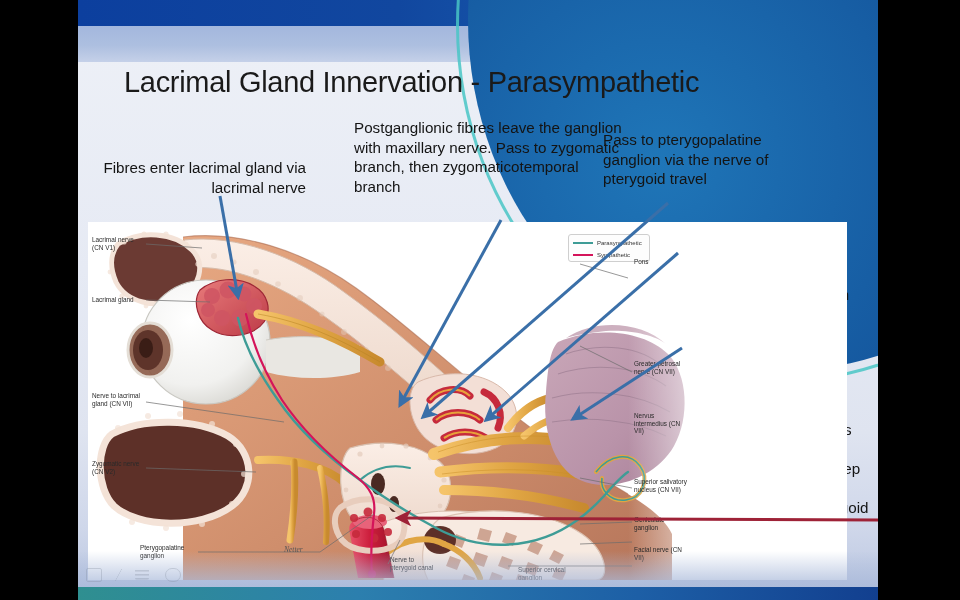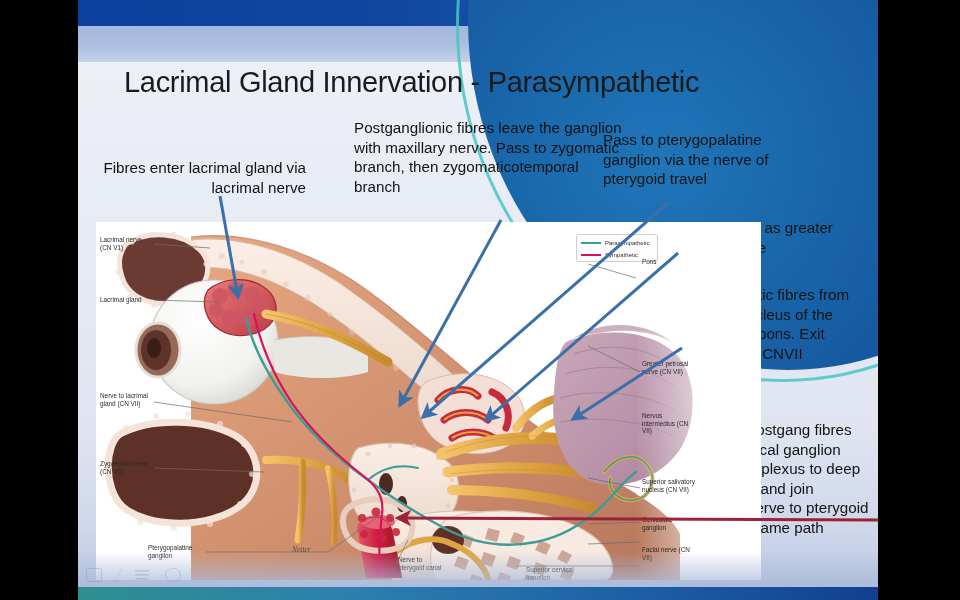--- a/index.html
+++ b/index.html
@@ -34,21 +34,21 @@
   .ann{position:absolute;color:#141414;font-size:15.2px;line-height:19.5px;
        font-family:"Liberation Sans",sans-serif;font-weight:400;}
   #ann1{left:22px;top:158px;width:206px;text-align:right;}
   #ann2{left:248px;top:118px;width:268px;margin-left:28px;}
   #ann3{left:525px;top:130px;width:215px;}
   #ann4{left:592px;top:218px;width:200px;}
   #ann5{left:582px;top:285px;width:210px;}
   #ann6{left:582px;top:420px;width:215px;}
 
   
-  #fig{position:absolute;left:18px;top:222px;width:665px;height:358px;background:#ffffff;overflow:hidden;}
+  #fig{position:absolute;left:10px;top:222px;width:759px;height:358px;background:#ffffff;overflow:hidden;}
   #fig svg{display:block;}
 
   
   .legend{position:absolute;left:480px;top:12px;width:82px;height:28px;background:#fdfdfd;
           border:1px solid #cfcfcf;border-radius:3px;padding:2px 4px;box-sizing:border-box;}
   .lgrow{display:flex;align-items:center;height:12px;}
   .lgline{width:20px;height:2px;margin-right:4px;flex:none;}
   .lgtxt{font-size:6px;color:#333;font-family:"Liberation Sans",sans-serif;white-space:nowrap;}
 
   

